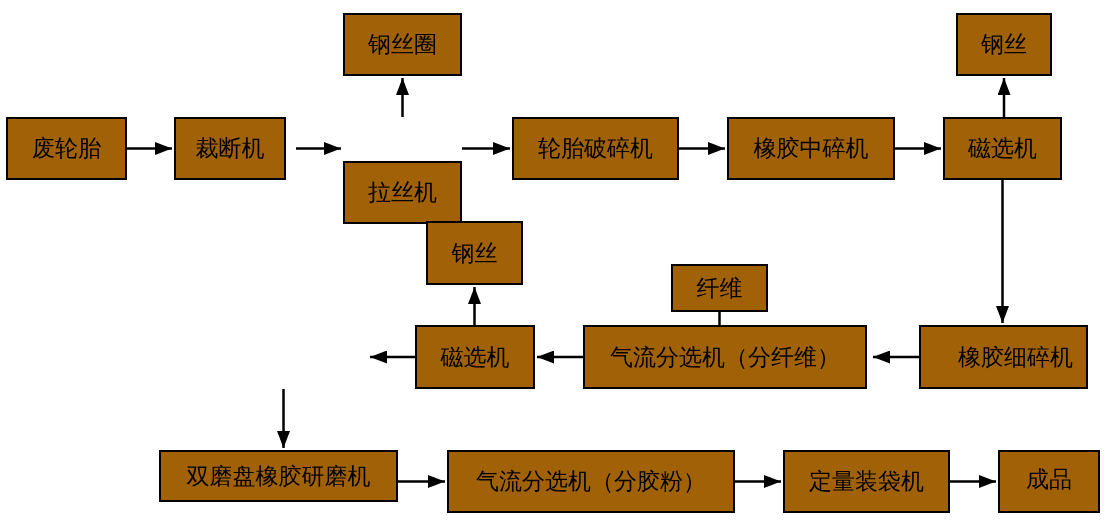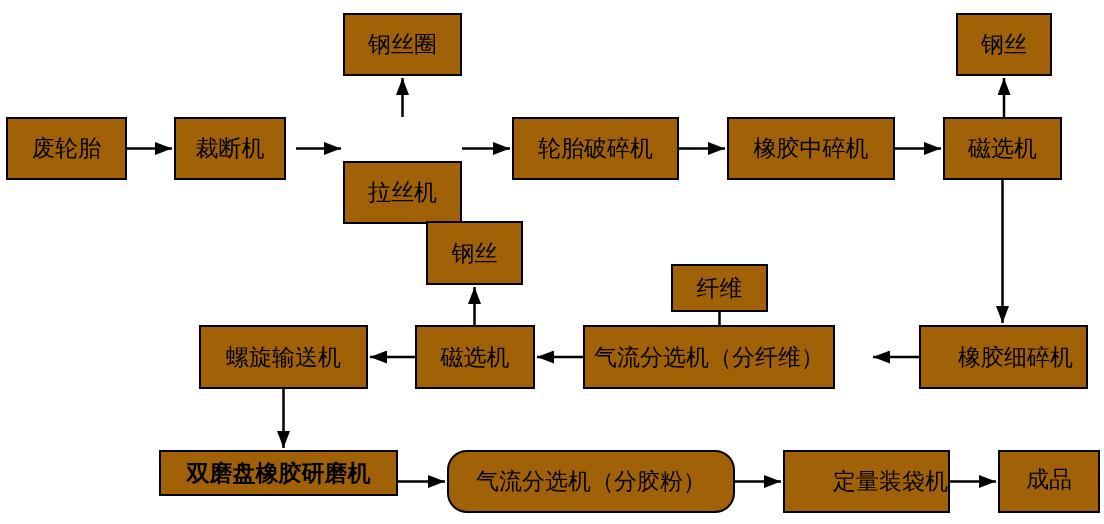--- a/index.html
+++ b/index.html
@@ -86,40 +86,37 @@
     </div>
     <div class="node" style="left: 943px; top: 117px; width: 119px; height: 63px;">
       <span>磁选机</span>
     </div>
     <div class="node" style="left: 956px; top: 13px; width: 96px; height: 63px;">
       <span>钢丝</span>
     </div>
     <div class="node" style="left: 919px; top: 325px; width: 169px; height: 64px; padding-left: 24px;">
       <span>橡胶细碎机</span>
     </div>
-    <div class="node" style="left: 583px; top: 325px; width: 252px; height: 64px; align-items: center;">
+    <div class="node" style="left: 583px; top: 325px; width: 284px; height: 64px; align-items: center;">
       <span>气流分选机（分纤维）</span>
     </div>
     <div class="node" style="left: 671px; top: 221px; width: 97px; height: 48px; margin-top: 43px;">
       <span>纤维</span>
     </div>
     <div class="node" style="left: 415px; top: 325px; width: 120px; height: 64px;">
       <span>磁选机</span>
     </div>
     <div class="node" style="left: 426px; top: 221px; width: 97px; height: 64px;">
       <span>钢丝</span>
     </div>
-    <div class="node" style="left: 199px; top: 325px; width: 169px; height: 64px;">
-      <span>螺旋输送机</span>
-    </div>
-    <div class="node" style="left: 159px; top: 450px; width: 239px; height: 46px; font-weight: bold;">
+    <div class="node" style="left: 159px; top: 450px; width: 239px; height: 52px;">
       <span>双磨盘橡胶研磨机</span>
     </div>
-    <div class="node" style="left: 447px; top: 450px; width: 288px; height: 63px; border-radius: 20px;">
+    <div class="node" style="left: 447px; top: 450px; width: 288px; height: 63px;">
       <span>气流分选机（分胶粉）</span>
     </div>
-    <div class="node" style="left: 783px; top: 450px; width: 167px; height: 63px; justify-content: flex-end;">
+    <div class="node" style="left: 783px; top: 450px; width: 167px; height: 63px;">
       <span>定量装袋机</span>
     </div>
     <div class="node" style="left: 998px; top: 450px; width: 102px; height: 63px; font-family: Liberation Mono, monospace;">
       <span>成品</span>
     </div>
   </div>
 
 </body></html>

